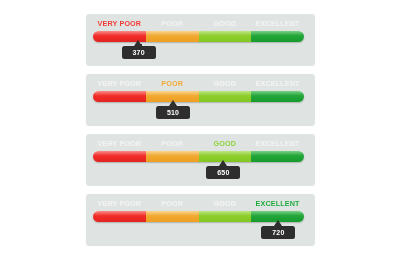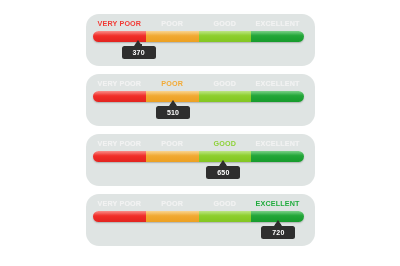--- a/index.html
+++ b/index.html
@@ -21,21 +21,21 @@
     width: 400px;
     height: 266px;
   }
 
   .meter-panel {
     position: absolute;
     left: 86px;
     width: 229px;
     height: 52px;
     background: #dfe4e3;
-    border-radius: 13px;
+    border-radius: 3px;
   }
 
   .panel-1 { top: 14px; }
   .panel-2 { top: 74px; }
   .panel-3 { top: 134px; }
   .panel-4 { top: 194px; }
 
   .labels-row {
     position: absolute;
     left: 7px;

